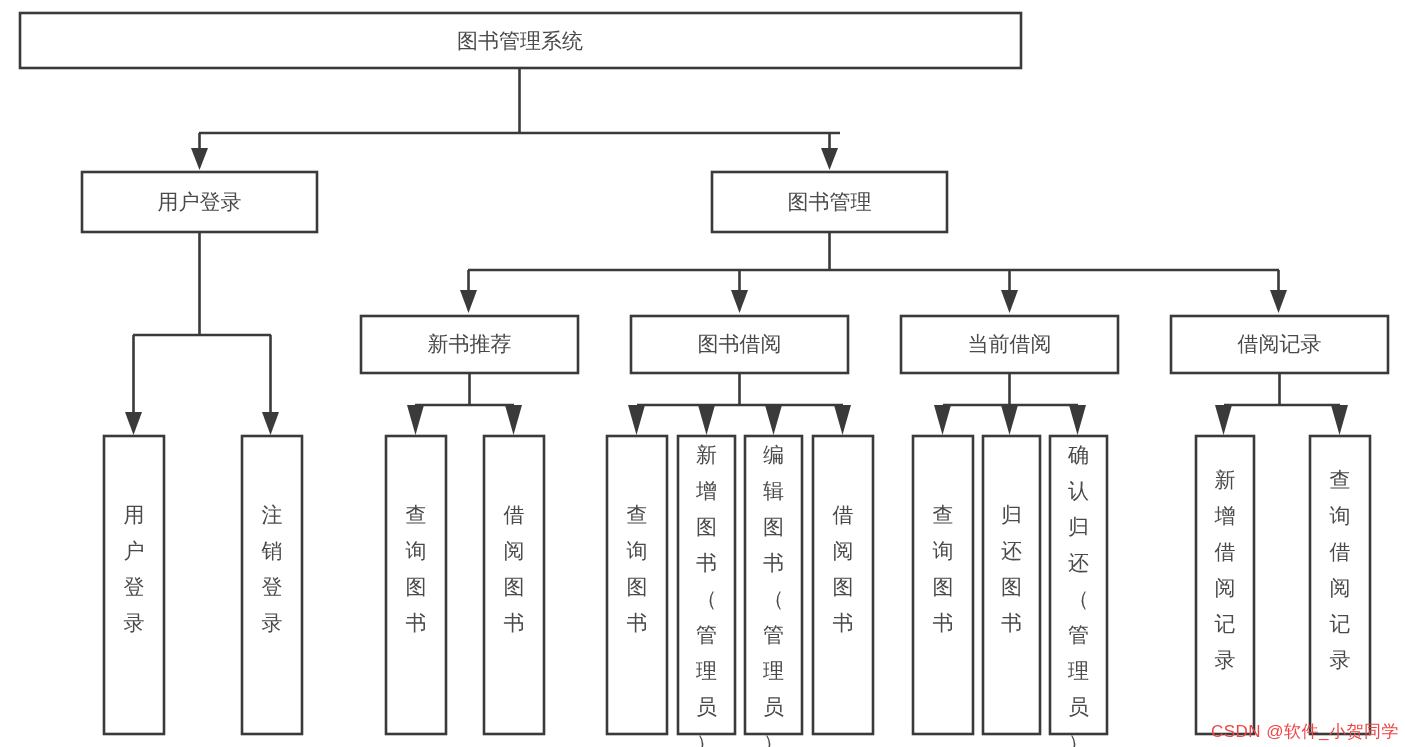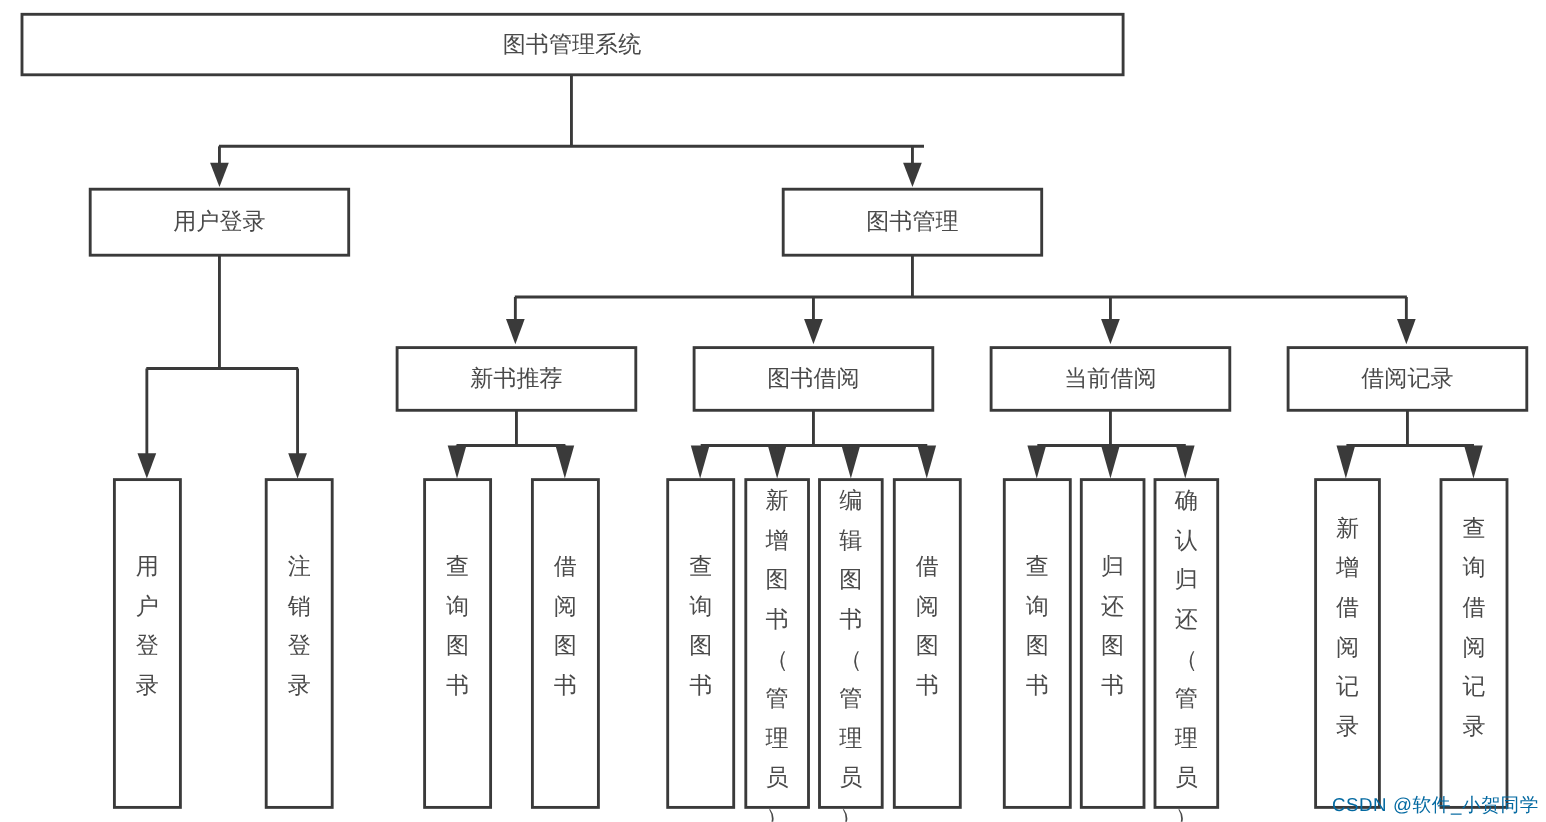--- a/index.html
+++ b/index.html
@@ -52,21 +52,21 @@
     font-family: "Liberation Sans", "DejaVu Sans", sans-serif;
     font-size: 21px;
     text-anchor: middle;
   }
   .watermark {
     position: absolute;
     right: 6px;
     bottom: 4px;
     font-family: "Liberation Sans", "DejaVu Sans", sans-serif;
     font-size: 17px;
-    color: #0369a1;
+    color: #ef4444;
     white-space: nowrap;
     letter-spacing: 0.5px;
   }
 </style>
 </head>
 <body>
 
 <div id="diagram-root">
 
   <svg id="flowchart" viewBox="0 0 1405 747" xmlns="http://www.w3.org/2000/svg">

